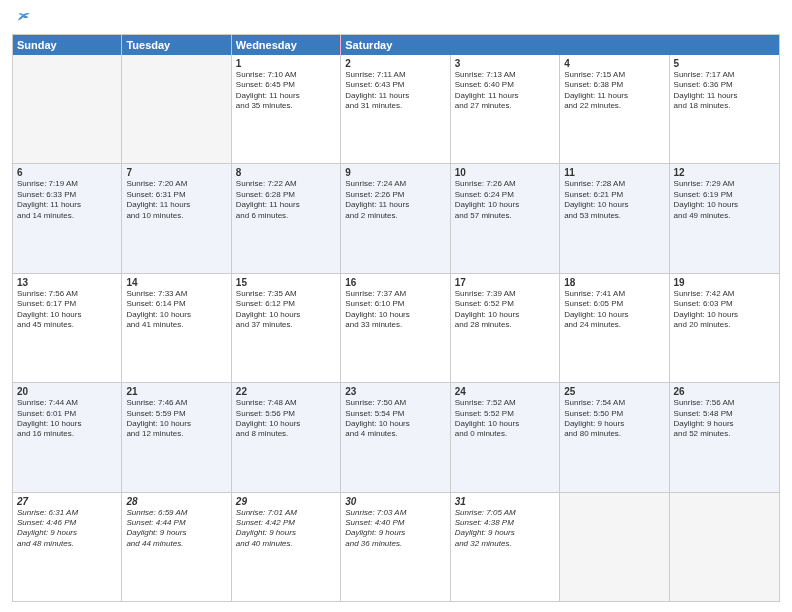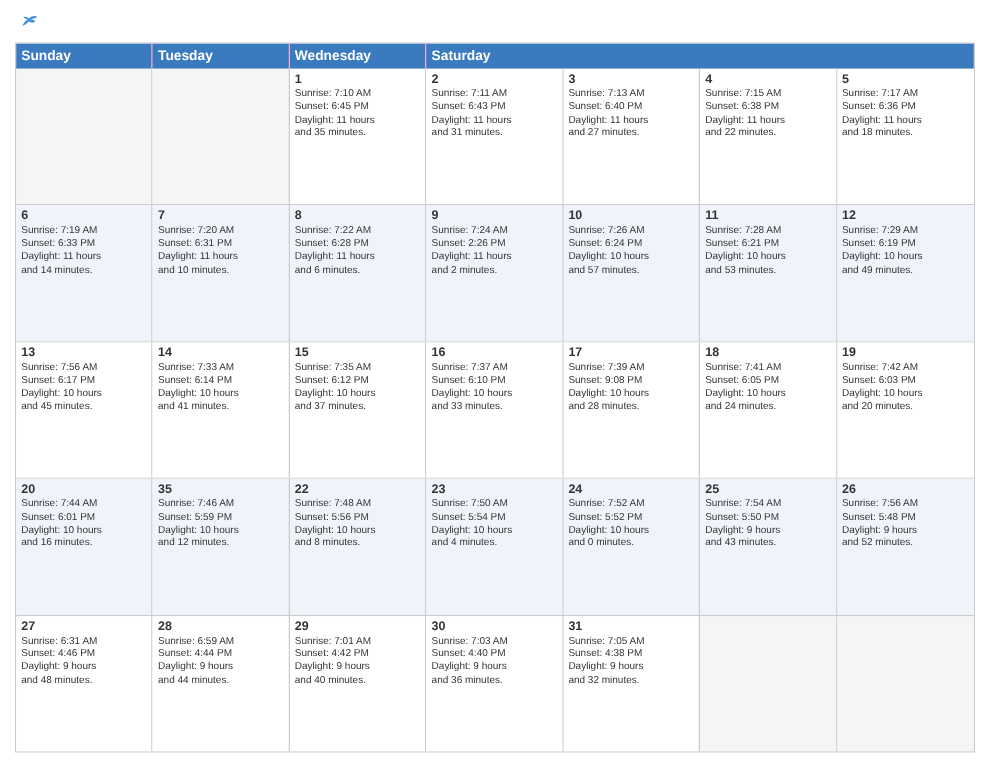--- a/index.html
+++ b/index.html
@@ -78,21 +78,21 @@
       flex: 1;
       display: flex;
       flex-direction: column;
     }
     .cal-row {
       display: grid;
       grid-template-columns: repeat(7, 1fr);
       flex: 1;
       border-bottom: 1px solid #ccc;
     }
-    .cal-row:last-child { border-bottom: none; }
+    .cal-row:last-child { border-bottom: none; font-style: italic; }
     .cal-cell {
       border-right: 1px solid #ccc;
       padding: 3px 4px;
       font-size: 8.5px;
       color: #333;
       vertical-align: top;
       background: #fff;
       min-height: 0;
     }
     .cal-cell:last-child { border-right: none; }
@@ -254,21 +254,21 @@
           <div class="cal-cell">
             <span class="day-num">16</span>
             <span class="cell-line">Sunrise: 7:37 AM</span>
             <span class="cell-line">Sunset: 6:10 PM</span>
             <span class="cell-line">Daylight: 10 hours</span>
             <span class="cell-line">and 33 minutes.</span>
           </div>
           <div class="cal-cell">
             <span class="day-num">17</span>
             <span class="cell-line">Sunrise: 7:39 AM</span>
-            <span class="cell-line">Sunset: 9:08 PM</span>
+            <span class="cell-line">Sunset: 6:52 PM</span>
             <span class="cell-line">Daylight: 10 hours</span>
             <span class="cell-line">and 28 minutes.</span>
           </div>
           <div class="cal-cell">
             <span class="day-num">18</span>
             <span class="cell-line">Sunrise: 7:41 AM</span>
             <span class="cell-line">Sunset: 6:05 PM</span>
             <span class="cell-line">Daylight: 10 hours</span>
             <span class="cell-line">and 24 minutes.</span>
           </div>
@@ -282,21 +282,21 @@
         </div>
         <div class="cal-row">
           <div class="cal-cell alt-row">
             <span class="day-num">20</span>
             <span class="cell-line">Sunrise: 7:44 AM</span>
             <span class="cell-line">Sunset: 6:01 PM</span>
             <span class="cell-line">Daylight: 10 hours</span>
             <span class="cell-line">and 16 minutes.</span>
           </div>
           <div class="cal-cell alt-row">
-            <span class="day-num">35</span>
+            <span class="day-num">21</span>
             <span class="cell-line">Sunrise: 7:46 AM</span>
             <span class="cell-line">Sunset: 5:59 PM</span>
             <span class="cell-line">Daylight: 10 hours</span>
             <span class="cell-line">and 12 minutes.</span>
           </div>
           <div class="cal-cell alt-row">
             <span class="day-num">22</span>
             <span class="cell-line">Sunrise: 7:48 AM</span>
             <span class="cell-line">Sunset: 5:56 PM</span>
             <span class="cell-line">Daylight: 10 hours</span>
@@ -314,21 +314,21 @@
             <span class="cell-line">Sunrise: 7:52 AM</span>
             <span class="cell-line">Sunset: 5:52 PM</span>
             <span class="cell-line">Daylight: 10 hours</span>
             <span class="cell-line">and 0 minutes.</span>
           </div>
           <div class="cal-cell alt-row">
             <span class="day-num">25</span>
             <span class="cell-line">Sunrise: 7:54 AM</span>
             <span class="cell-line">Sunset: 5:50 PM</span>
             <span class="cell-line">Daylight: 9 hours</span>
-            <span class="cell-line">and 43 minutes.</span>
+            <span class="cell-line">and 80 minutes.</span>
           </div>
           <div class="cal-cell alt-row">
             <span class="day-num">26</span>
             <span class="cell-line">Sunrise: 7:56 AM</span>
             <span class="cell-line">Sunset: 5:48 PM</span>
             <span class="cell-line">Daylight: 9 hours</span>
             <span class="cell-line">and 52 minutes.</span>
           </div>
         </div>
         <div class="cal-row">

